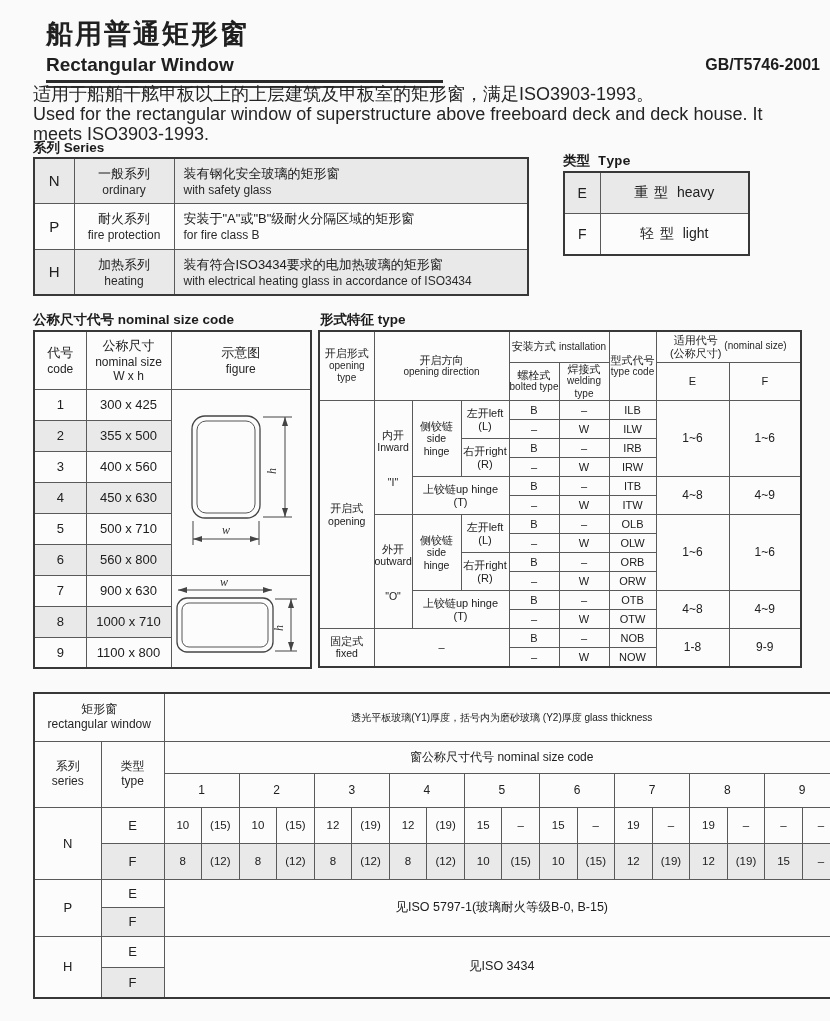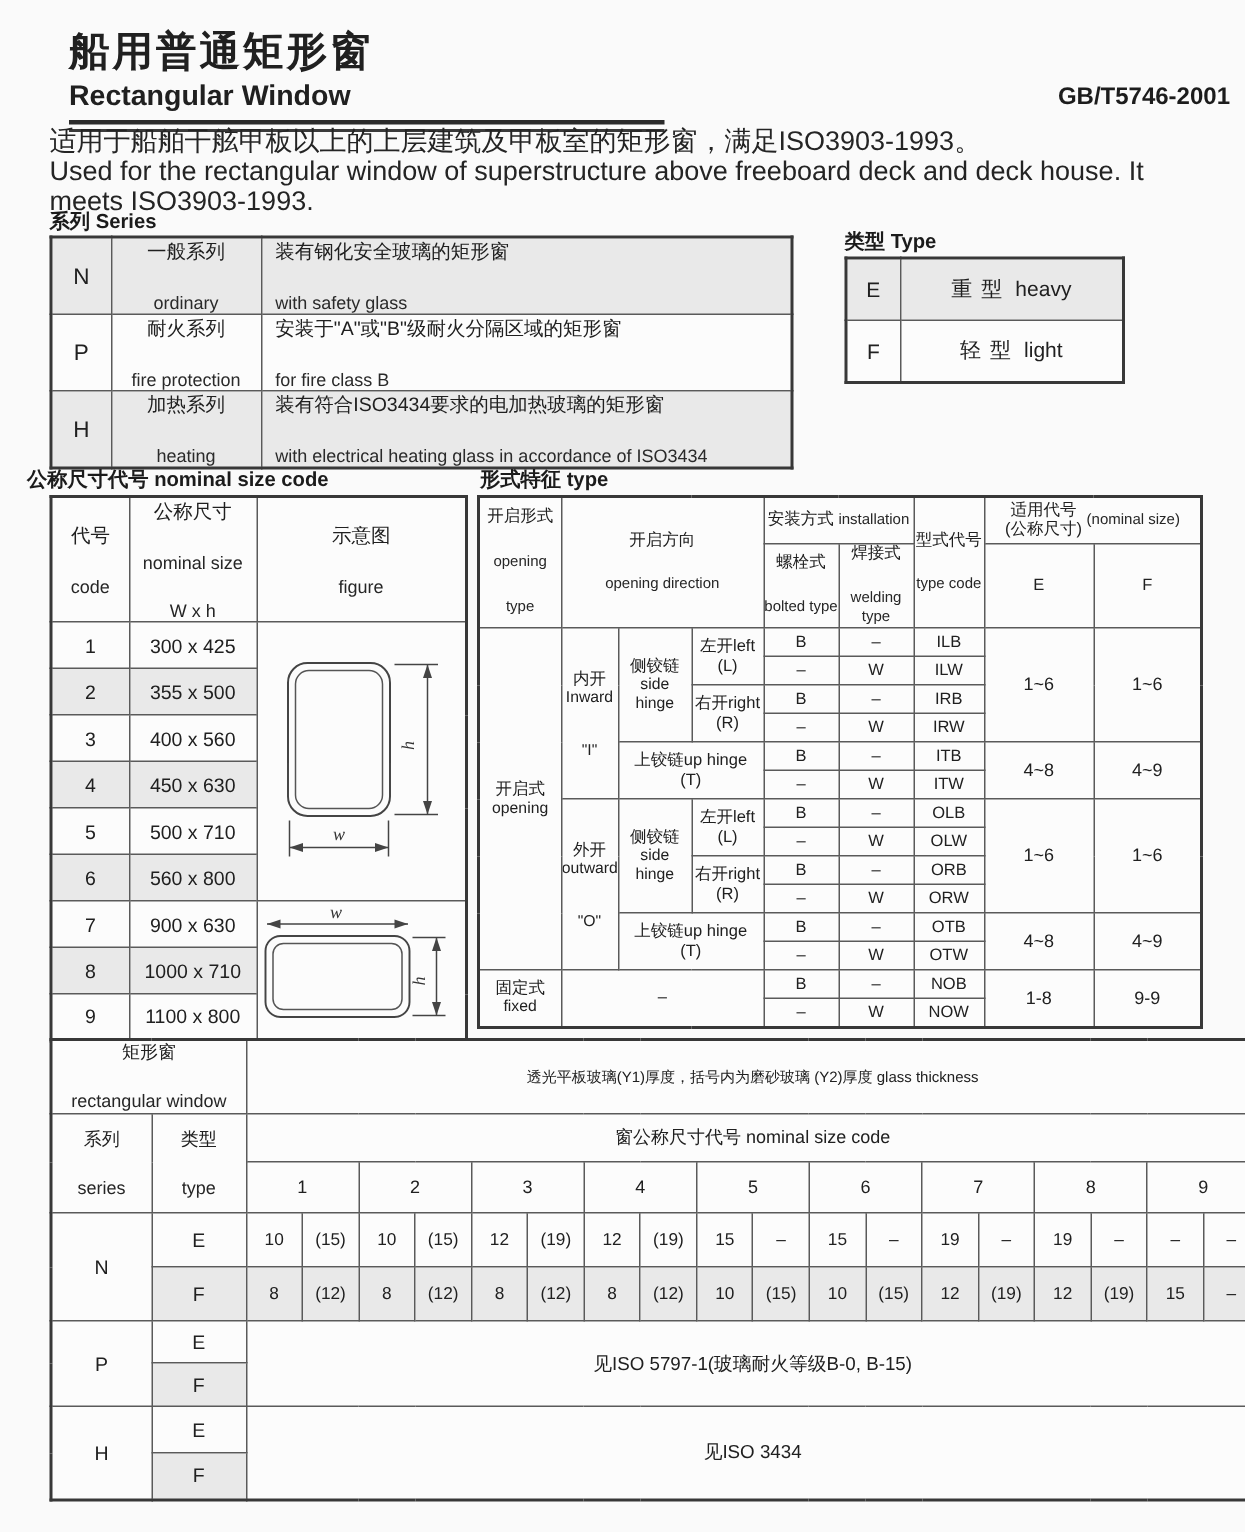--- a/index.html
+++ b/index.html
@@ -47,21 +47,21 @@
   .form-tbl td { font-size:11px; line-height:12.5px; }
   .form-tbl .rng { font-size:12px; }
   .form-tbl .grp-en { font-size:10.5px; }
 
   
   .glass-tbl { width:808px; }
   .glass-tbl th { font-size:12px; line-height:15px; }
   .glass-tbl td { font-size:11.5px; }
   .glass-tbl .letter { font-size:13px; }
   .glass-tbl .note { font-size:12.5px; }
-  .en { color:#262626;margin-top:18px; }
+  .en { color:#262626; }
 
   svg text { font-family:"Liberation Serif","DejaVu Serif",serif; font-style:italic; font-size:12px; fill:#333; }
   svg { display:block; margin:0 auto; }
 </style>
 </head>
 <body>
 
 <div class="page">
 
   <div class="abs" style="left:33px; top:16px;margin-left:13px;">
@@ -113,39 +113,39 @@
         <div class="en">heating</div>
       </td>
       <td class="desc-cell">
         <div>装有符合ISO3434要求的电加热玻璃的矩形窗</div>
         <div class="en">with electrical heating glass in accordance of ISO3434</div>
       </td>
     </tr>
   </tbody>
     </table>
 
-  <div class="abs sec-label" style="left:563px; top:152px;">类型 Type</div>
+  <div class="abs sec-label" style="left:563px; top:152px;font-family:Liberation Mono, monospace;">类型 Type</div>
   <table class="abs type-tbl" style="left:563px; top:171px;">
     <colgroup>
         <col style="width:36px">
         <col style="width:149px">
       </colgroup>
     <tbody>
         <tr style="height:41px" class="shade">
       <td>E</td>
       <td><span class="tname">重  型</span>&nbsp;&nbsp;<span>heavy</span></td>
     </tr>
     <tr style="height:42px">
       <td>F</td>
       <td><span class="tname">轻  型</span>&nbsp;&nbsp;<span>light</span></td>
     </tr>
   </tbody>
     </table>
 
-  <div class="abs sec-label" style="left:18px; top:311px;">公称尺寸代号 nominal size code</div>
+  <div class="abs sec-label" style="left:33px; top:311px;">公称尺寸代号 nominal size code</div>
   <table class="abs size-tbl" style="left:33px; top:330px;">
     <colgroup>
         <col style="width:52px">
         <col style="width:85px">
         <col style="width:140px">
       </colgroup>
     <tbody>
         <tr style="height:58px">
       <th>
         <div>代号</div>

